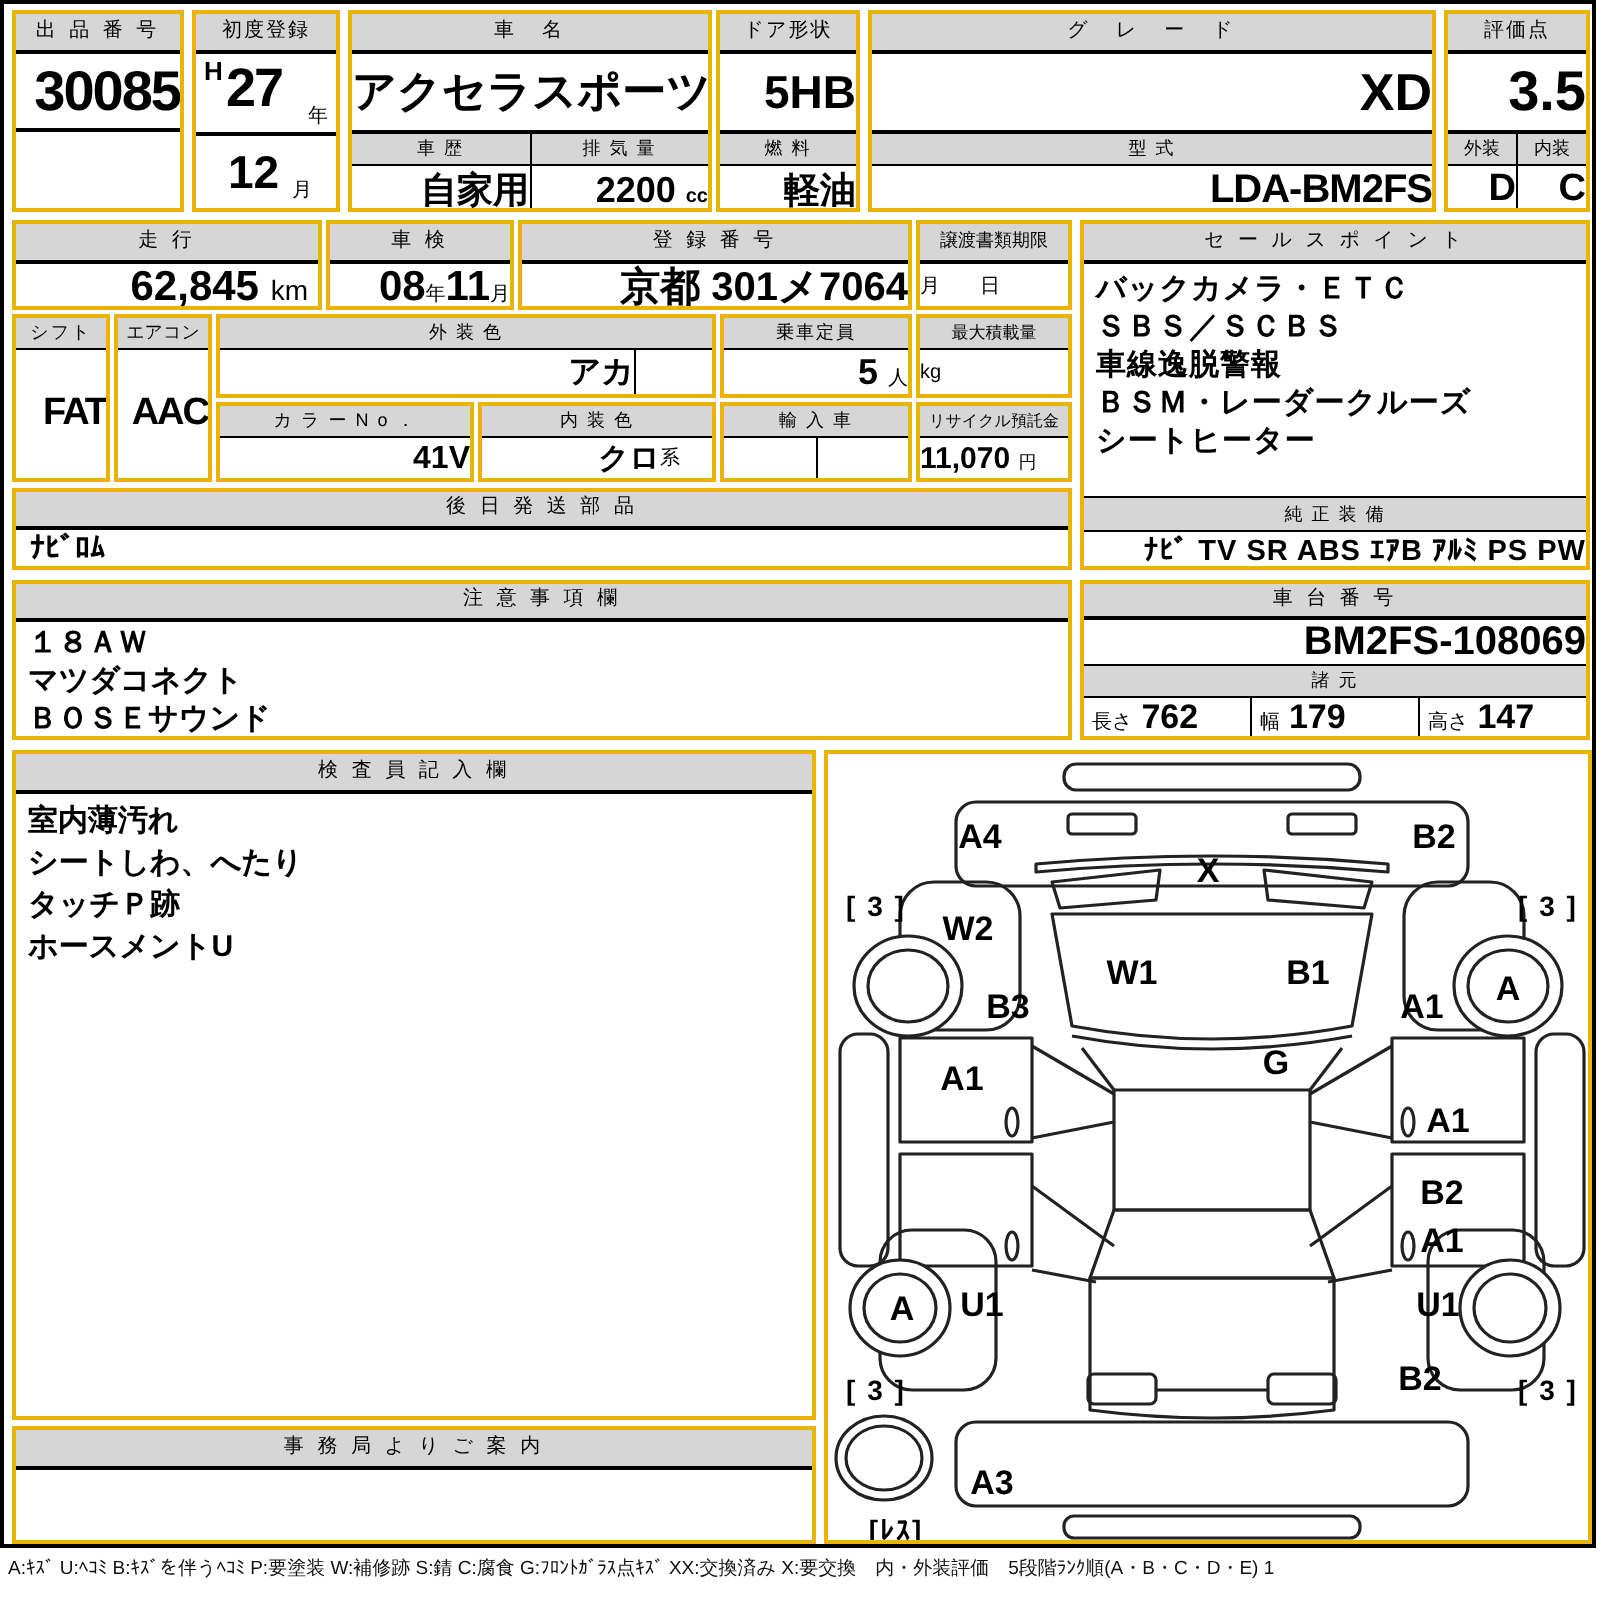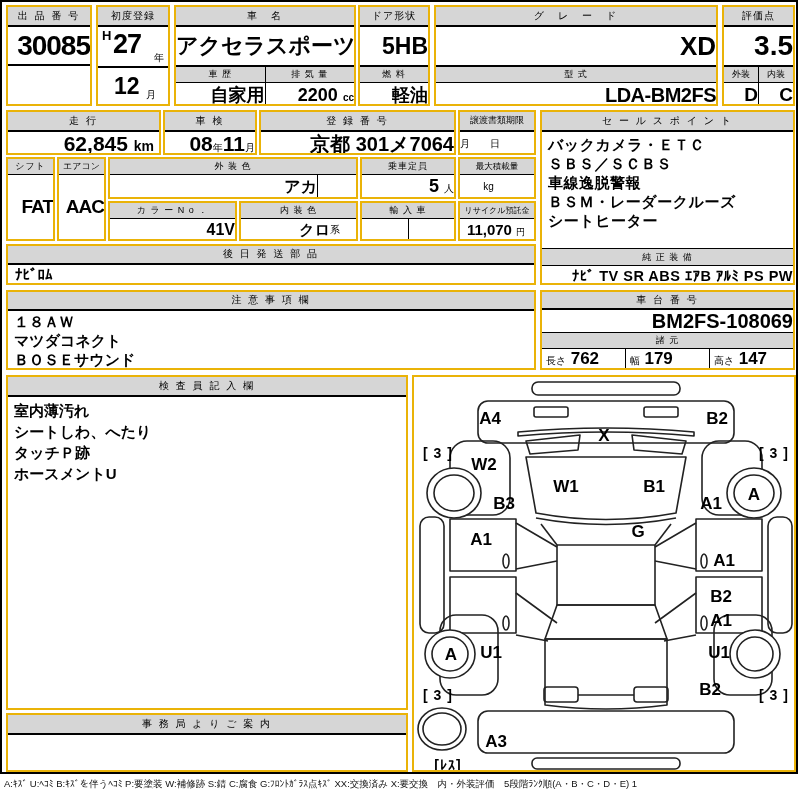--- a/index.html
+++ b/index.html
@@ -96,21 +96,21 @@
       <div class="hdr2" style="letter-spacing:0">内装</div>
       <div class="bigval" style="font-size:19px;line-height:24px">C</div>
     </div>
   </div>
 </div>
 
 <div class="box" style="left:6px;top:110px;width:155px;height:45px">
   <div class="hdr">走 行</div>
   <div class="bigval" style="font-size:21px;line-height:24px;text-align:right;padding-right:5px">
     <span>62,845</span>
-    <span style="font-size:14px;font-weight:bold">km</span>
+    <span style="font-size:14px;font-weight:normal">km</span>
   </div>
 </div>
 
 <div class="box" style="left:163px;top:110px;width:94px;height:45px">
   <div class="hdr">車 検</div>
   <div class="bigval" style="font-size:21px;line-height:24px">
     <span>08</span><span style="font-size:10px;font-weight:normal">年</span><span>11</span><span style="font-size:10px;font-weight:normal">月</span>
   </div>
 </div>
 
@@ -145,21 +145,21 @@
 <div class="box" style="left:360px;top:157px;width:96px;height:42px">
   <div class="hdr2">乗車定員</div>
   <div class="bigval" style="font-size:18px;line-height:23px">
     <span>5</span>
     <span style="font-size:10px;font-weight:normal">人</span>
   </div>
 </div>
 
 <div class="box" style="left:458px;top:157px;width:78px;height:42px">
   <div class="hdr2" style="letter-spacing:0;font-size:8.5px">最大積載量</div>
-  <div style="font-size:10px;line-height:23px;text-align:center;padding-right:17px">kg</div>
+  <div style="font-size:10px;line-height:23px;text-align:left;padding-right:17px">kg</div>
 </div>
 
 <div class="box" style="left:108px;top:201px;width:129px;height:40px">
   <div class="hdr2">カ ラ ー N o ．</div>
   <div class="bigval" style="font-size:16px;line-height:21px">41V</div>
 </div>
 
 <div class="box" style="left:239px;top:201px;width:119px;height:40px">
   <div class="hdr2">内 装 色</div>
   <div style="display:flex;height:21px">
@@ -171,21 +171,21 @@
 <div class="box" style="left:360px;top:201px;width:96px;height:40px">
   <div class="hdr2">輸 入 車</div>
   <div style="display:flex;height:21px">
     <div style="flex:1"></div>
     <div style="flex:1;border-left:1.5px solid #000"></div>
   </div>
 </div>
 
 <div class="box" style="left:458px;top:201px;width:78px;height:40px">
   <div class="hdr2" style="letter-spacing:0;font-size:8px">リサイクル預託金</div>
-  <div class="bigval" style="font-size:15px;line-height:21px;text-align:center;padding-right:2px">
+  <div class="bigval" style="font-size:15px;line-height:21px;text-align:left;padding-right:2px">
     <span>11,070</span>
     <span style="font-size:9px;font-weight:normal">円</span>
   </div>
 </div>
 
 <div class="box" style="left:6px;top:244px;width:530px;height:41px">
   <div class="hdr" style="height:17px;line-height:16px">後 日 発 送 部 品</div>
   <div style="font-size:15px;font-weight:bold;line-height:20px;padding-left:7px">ﾅﾋﾞﾛﾑ</div>
 </div>
 

